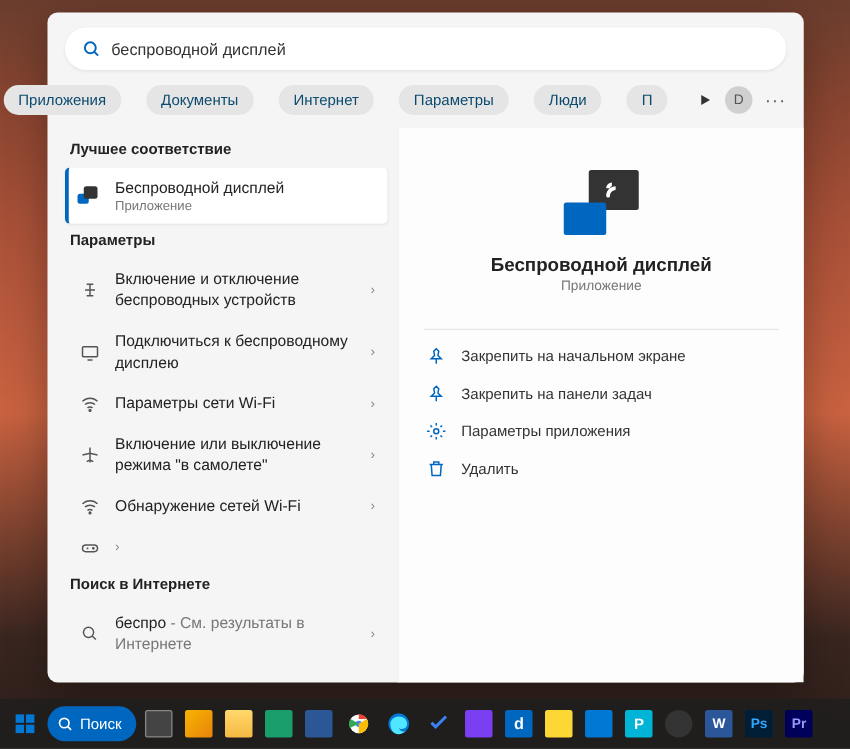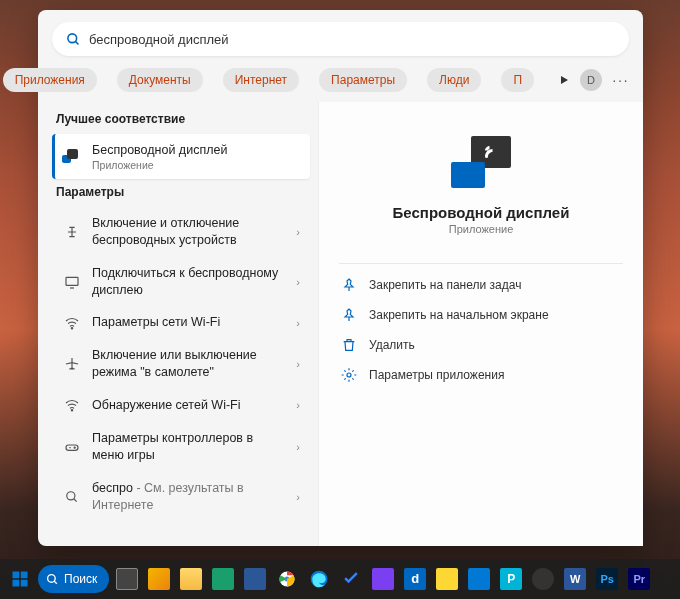--- a/index.html
+++ b/index.html
@@ -3,21 +3,21 @@
 <meta charset="utf-8">
 <style>
   * { margin: 0; padding: 0; box-sizing: border-box; font-family: 'Segoe UI', sans-serif; }
   body { width: 680px; height: 599px; background: linear-gradient(180deg, #6a3d2e 0%, #8a4530 15%, #a85038 30%, #c96240 55%, #3a2620 85%, #2a1c18 100%); position: relative; overflow: hidden; }
   .search-panel { position: absolute; top: 10px; left: 38px; width: 605px; height: 536px; background: #f5f5f5; border-radius: 8px; box-shadow: 0 8px 32px rgba(0,0,0,0.3); display: flex; flex-direction: column; }
   .search-bar { margin: 12px 14px 8px; background: #fff; border-radius: 18px; height: 34px; display: flex; align-items: center; padding: 0 14px; box-shadow: 0 1px 3px rgba(0,0,0,.08); }
   .search-bar svg { flex-shrink: 0; }
   .search-input { border: none; outline: none; font-size: 13px; margin-left: 8px; flex: 1; color: #333; }
   .filter-row { display: flex; align-items: center; gap: 20px; padding: 4px 14px 10px; justify-content: flex-end; }
   .back-arrow { width: 24px; height: 24px; display: flex; align-items: center; justify-content: center; color: #555; cursor: pointer; }
-  .filter-pill { padding: 5px 12px; border-radius: 14px; font-size: 12px; background: #e5e5e5; color: #c2410c; cursor: pointer; white-space: nowrap; }
+  .filter-pill { padding: 5px 12px; border-radius: 14px; font-size: 12px; background: #e5e5e5; color: #0c4a6e; cursor: pointer; white-space: nowrap; }
   .filter-pill.active { background: #0067c0; color: #fff; }
   .filter-extras { display: flex; align-items: center; gap: 10px; margin-left: 4px; }
   .avatar { width: 22px; height: 22px; border-radius: 50%; background: #d0d0d0; color: #555; font-size: 11px; display: flex; align-items: center; justify-content: center; }
   .dots { color: #555; font-size: 14px; letter-spacing: 1px; cursor: pointer; }
   .content { flex: 1; display: flex; overflow: hidden; }
   .left-col { width: 280px; padding: 4px 8px 8px 14px; overflow-y: auto; }
   .section-title { font-size: 12px; font-weight: 600; color: #222; margin: 6px 4px 8px; }
   .result-item { display: flex; align-items: center; padding: 8px 10px; border-radius: 4px; cursor: pointer; gap: 10px; }
   .result-item.selected { background: #fff; box-shadow: 0 1px 2px rgba(0,0,0,.08); border-left: 3px solid #0067c0; padding-left: 7px; }
   .result-icon { width: 20px; flex-shrink: 0; display: flex; align-items: center; justify-content: center; }
@@ -145,27 +145,25 @@
     <div class="chevron">›</div>
           </div>
           <div class="result-item">
             <div class="result-icon">
               <svg width="16" height="16" viewBox="0 0 24 24" fill="none" stroke="#555" stroke-width="1.8">
                 <rect x="3" y="9" width="18" height="8" rx="4"></rect>
                 <path d="M8 13h2M9 12v2"></path>
                 <circle cx="16" cy="13" r="0.8" fill="#555"></circle>
               </svg>
             </div>
-    <div class="result-text">
-              <div class="result-label">Параметры контроллеров в меню игры</div>
-            </div>
-    <div class="chevron">›</div>
-          </div>
-        </div>
-
+    <div class="chevron">›</div>
+          </div>
+        </div>
+
+      <div class="section-title">Поиск в Интернете</div>
       <div class="result-item">
         <div class="result-icon">
           <svg width="14" height="14" viewBox="0 0 24 24" fill="none" stroke="#555" stroke-width="2">
               <circle cx="10" cy="10" r="7"></circle>
               <line x1="20" y1="20" x2="15" y2="15"></line>
             </svg>
         </div>
         <div class="result-text">
             <div class="result-label"><b>беспро</b><span style="color:#777"> - См. результаты в Интернете</span></div>
           </div>
@@ -186,40 +184,40 @@
         </div>
         <div class="detail-title">Беспроводной дисплей</div>
         <div class="detail-sub">Приложение</div>
       </div>
       <div class="detail-sep"></div>
       <div id="actions-list">
           <div class="action-item">
             <svg class="action-ic" viewBox="0 0 24 24" fill="none" stroke="currentColor" stroke-width="1.8">
               <path d="M12 3l3 3-1 5 4 4H6l4-4-1-5 3-3zM12 15v6"></path>
             </svg>
-            <span>Закрепить на панели задач</span>
+            <span>Закрепить на начальном экране</span>
           </div>
           <div class="action-item">
             <svg class="action-ic" viewBox="0 0 24 24" fill="none" stroke="currentColor" stroke-width="1.8">
               <path d="M12 3l3 3-1 5 4 4H6l4-4-1-5 3-3zM12 15v6"></path>
             </svg>
-            <span>Закрепить на начальном экране</span>
-          </div>
-          <div class="action-item">
-            <svg class="action-ic" viewBox="0 0 24 24" fill="none" stroke="currentColor" stroke-width="1.8">
-              <path d="M4 7h16M9 7V4h6v3M6 7l1 13h10l1-13"></path>
-            </svg>
-            <span>Удалить</span>
+            <span>Закрепить на панели задач</span>
           </div>
           <div class="action-item">
             <svg class="action-ic" viewBox="0 0 24 24" fill="none" stroke="currentColor" stroke-width="1.8">
               <circle cx="12" cy="12" r="3"></circle>
               <path d="M12 2v3M12 19v3M4 12H1M23 12h-3M5 5l2 2M17 17l2 2M5 19l2-2M17 7l2-2"></path>
             </svg>
             <span>Параметры приложения</span>
+          </div>
+          <div class="action-item">
+            <svg class="action-ic" viewBox="0 0 24 24" fill="none" stroke="currentColor" stroke-width="1.8">
+              <path d="M4 7h16M9 7V4h6v3M6 7l1 13h10l1-13"></path>
+            </svg>
+            <span>Удалить</span>
           </div>
         </div>
     </div>
   </div>
 </div>
 
 <div class="taskbar">
   <div class="tb-item">
     <svg width="18" height="18" viewBox="0 0 24 24">
         <rect x="2" y="2" width="9" height="9" fill="#0078d4"></rect>

